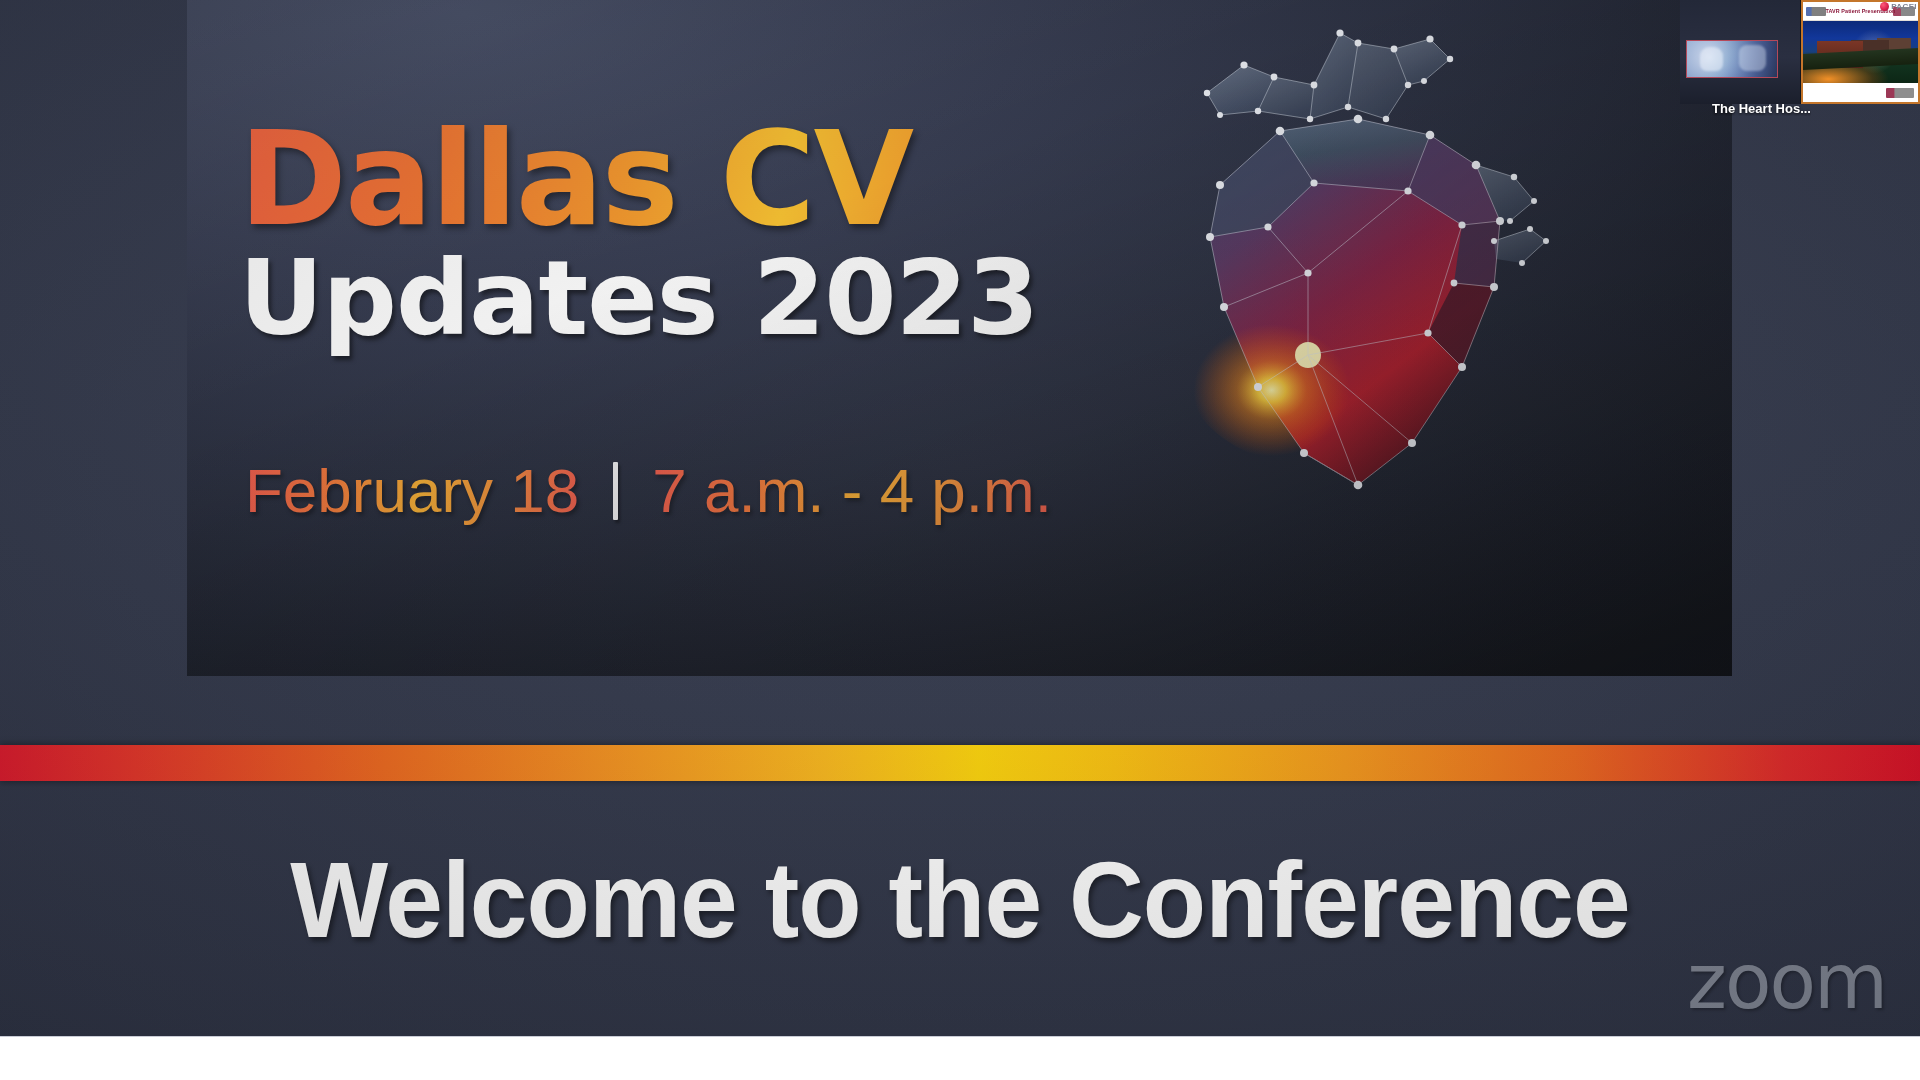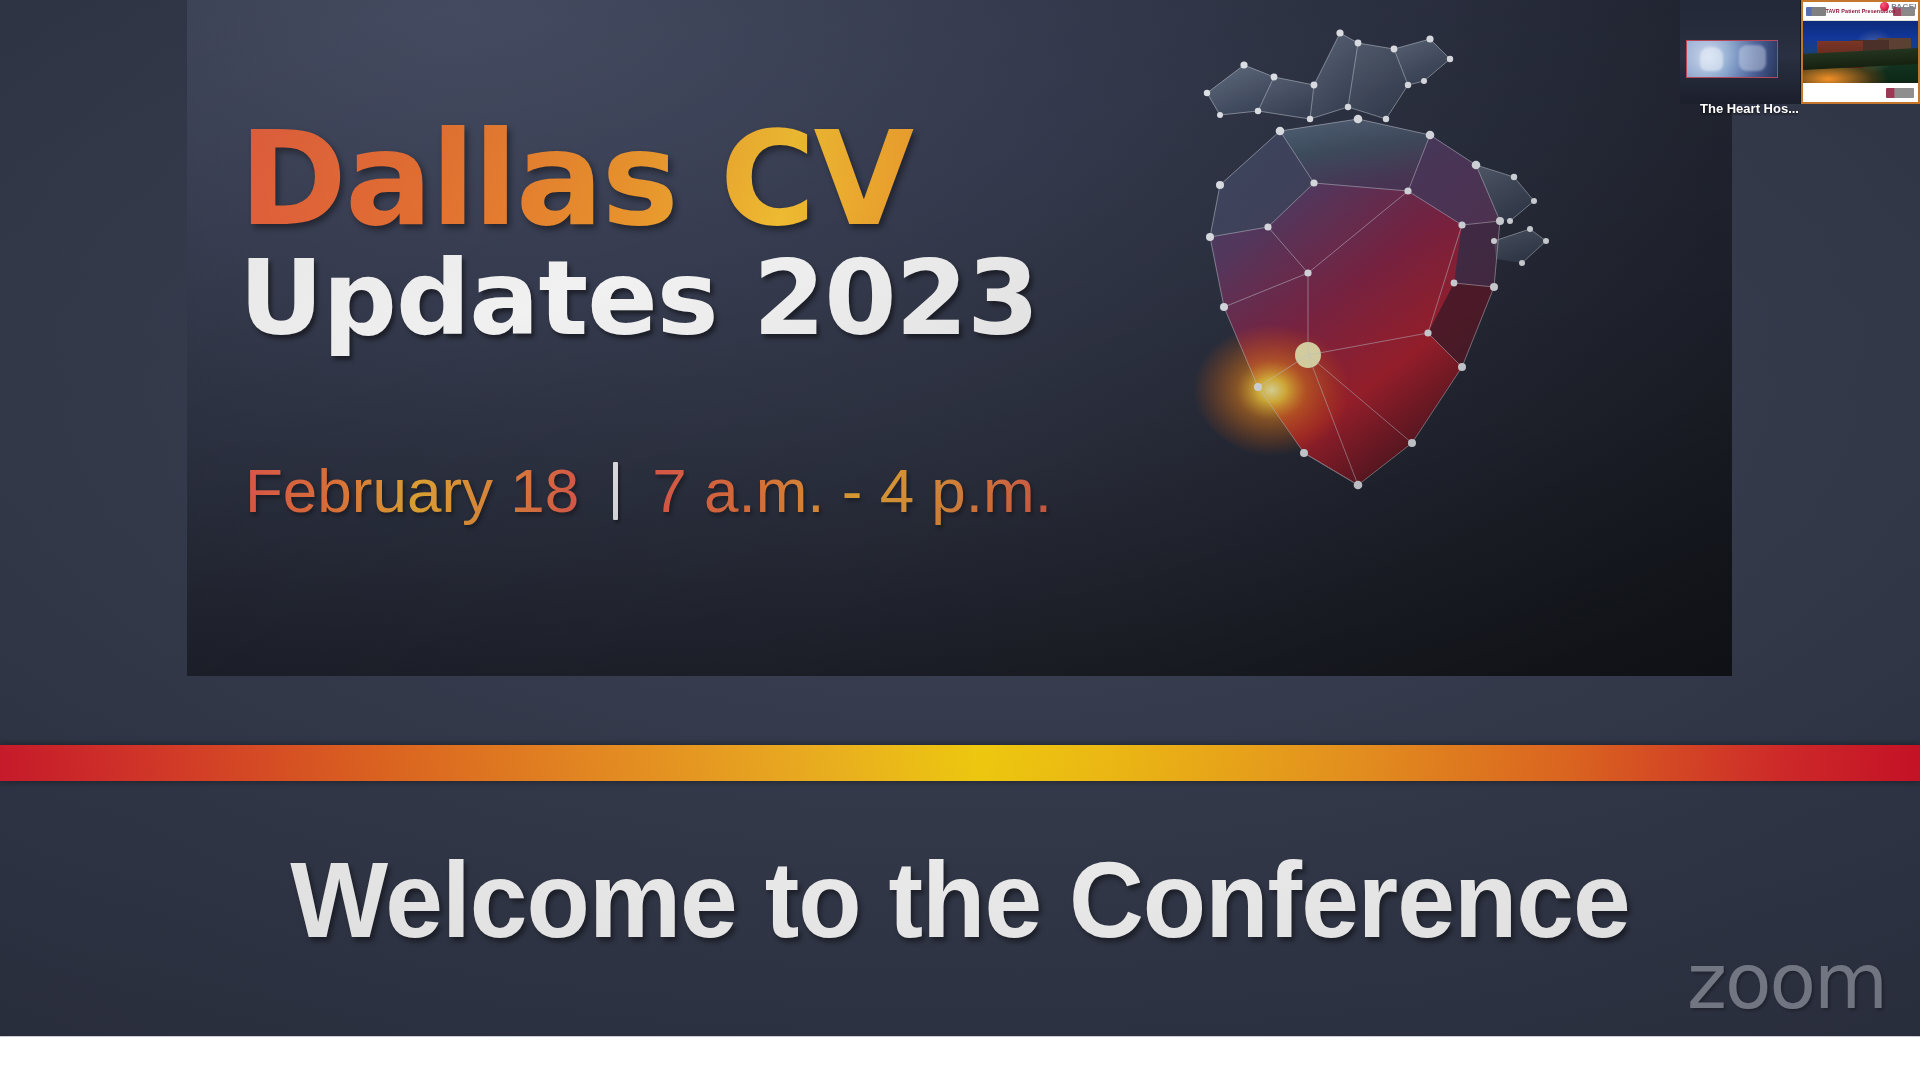--- a/index.html
+++ b/index.html
@@ -319,21 +319,21 @@
     font-family:"Liberation Sans", sans-serif;
     font-size:8px;
     font-weight:700;
     color:#7e8291;
     letter-spacing:0.4px;
   }
 
   
   #thumb-name-label{
     position:absolute;
-    left:0; bottom:2px;
+    left:12px; bottom:2px;
     max-width:112px;
     font-family:"Liberation Sans", sans-serif;
     font-size:13px;
     font-weight:700;
     color:#ffffff;
     text-shadow:0 1px 3px rgba(0,0,0,0.9);
     white-space:nowrap;
     overflow:hidden;
     z-index:35;
     text-align:center;

